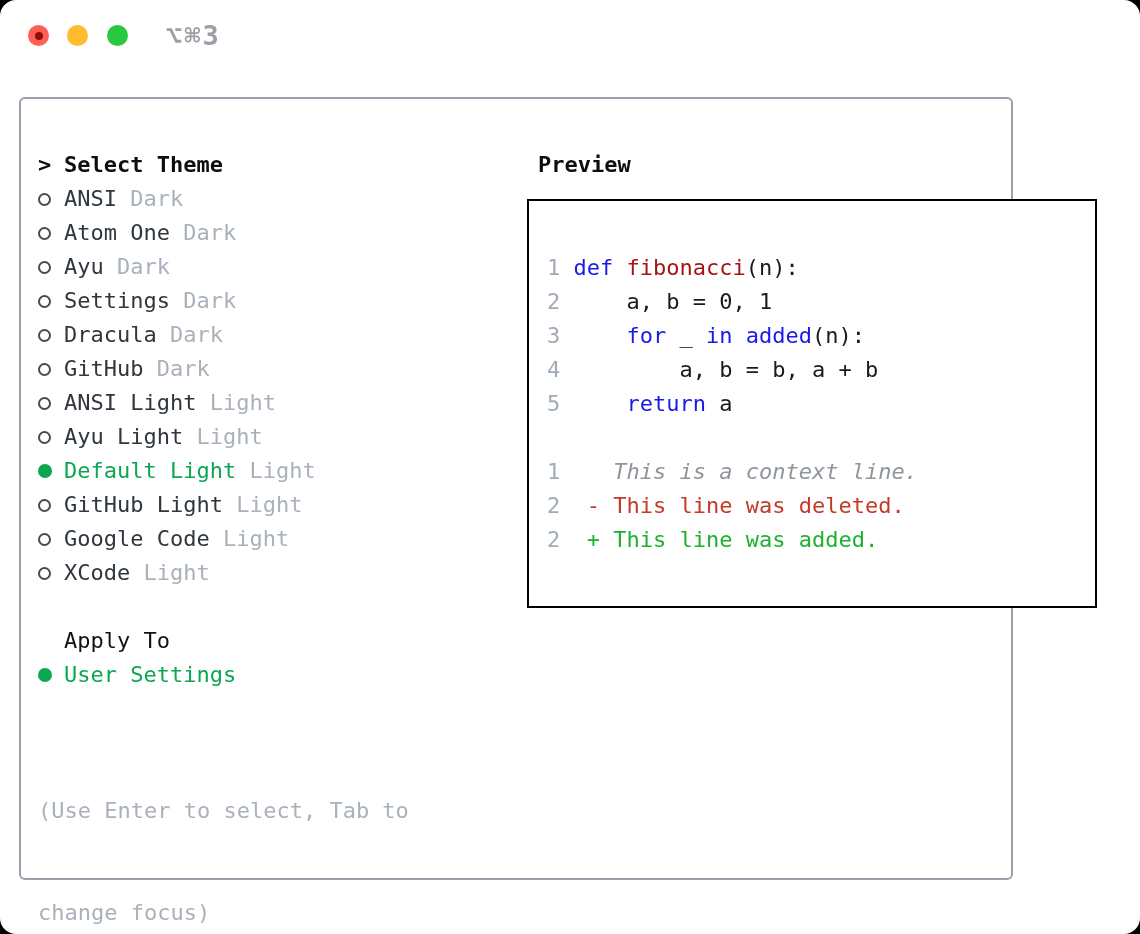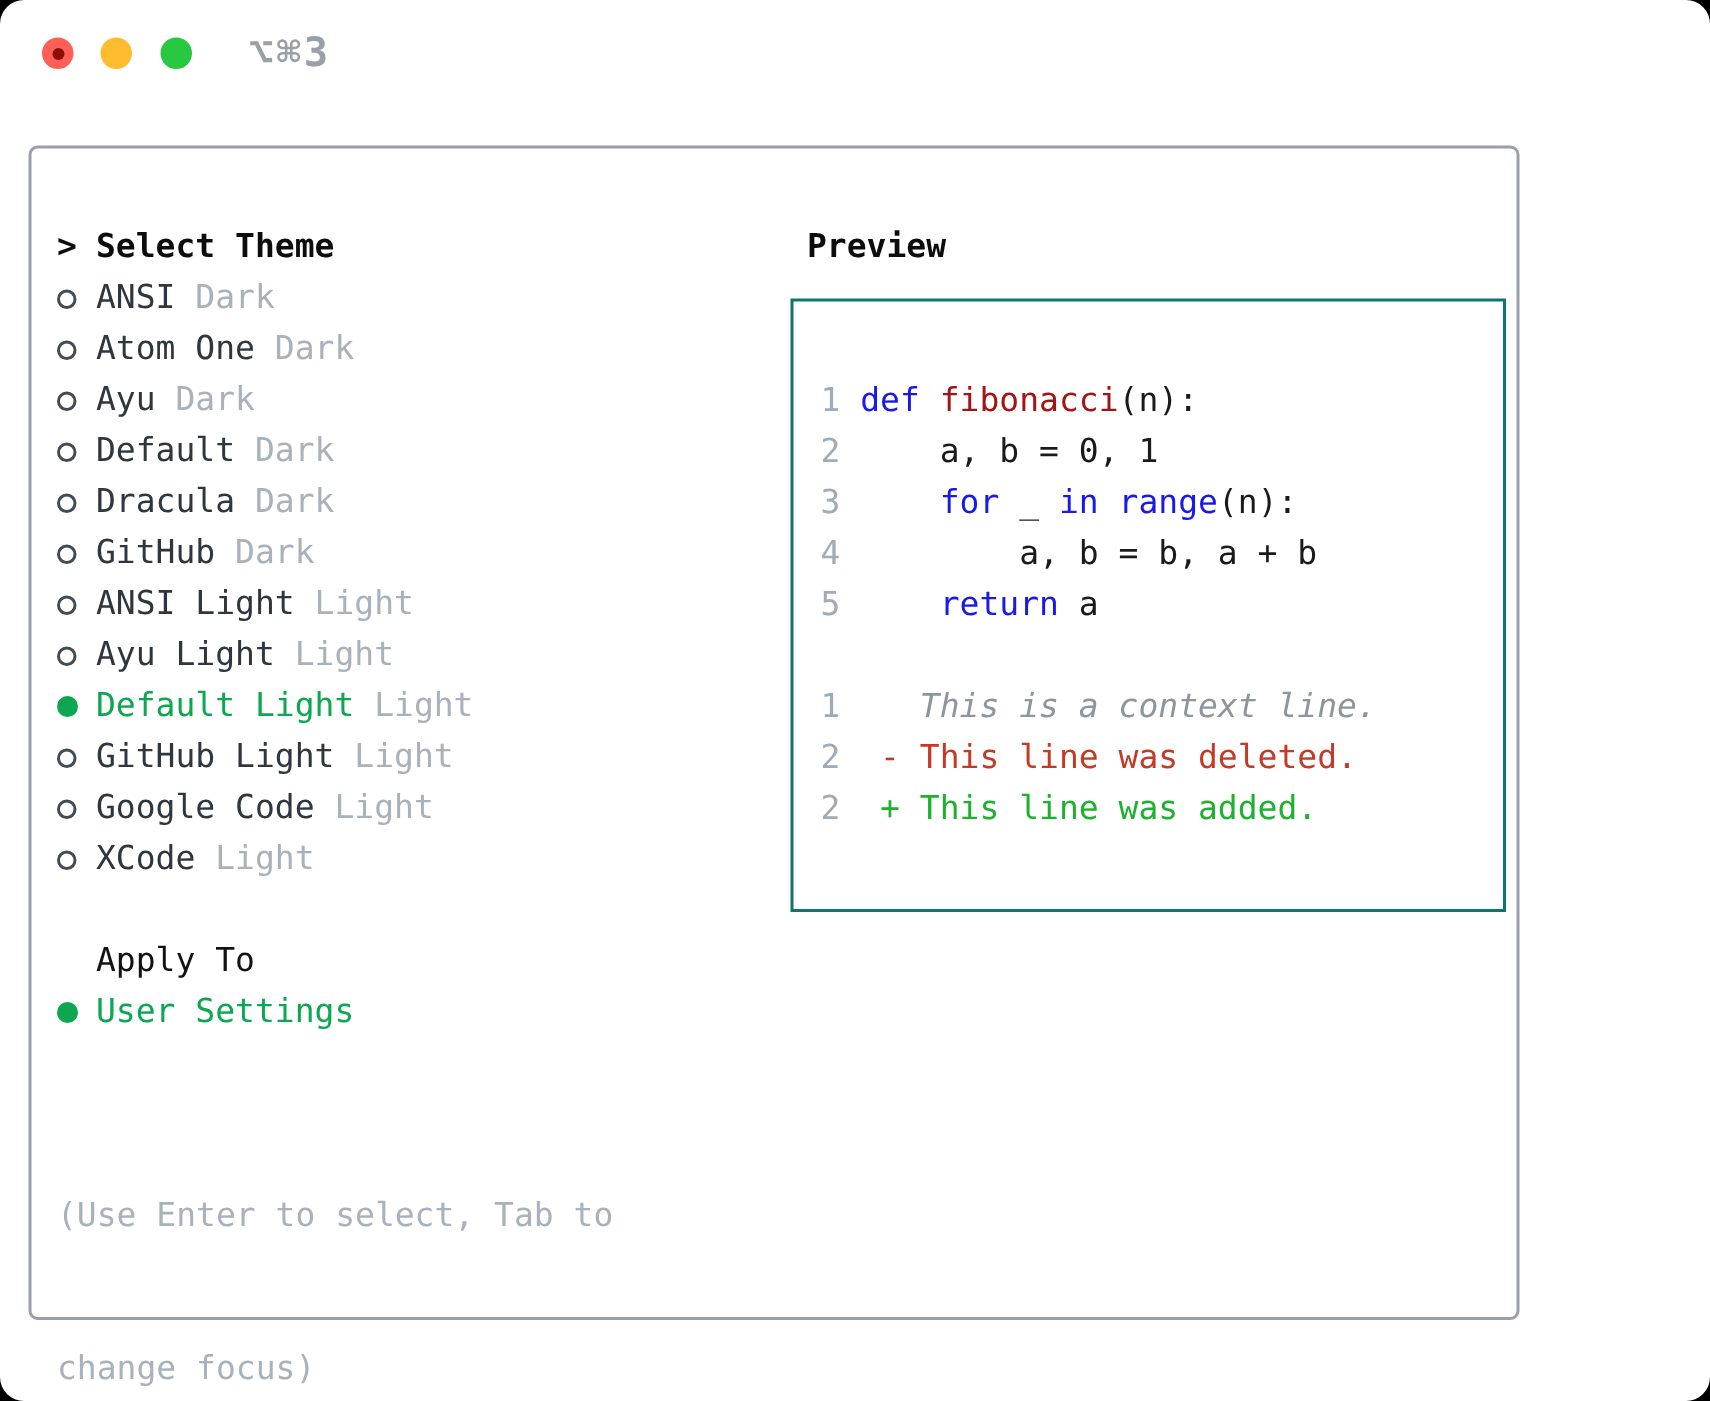--- a/index.html
+++ b/index.html
@@ -36,22 +36,22 @@
   .list-title{font-weight:bold;color:#0d0d0d;}
   .item-name{color:#2f363d;}
   .item-variant{color:#a9b1bb;}
   .apply-block{margin-top:34px;}
   .apply-title{color:#121212;}
   .footer-hint{margin-top:34px;color:#a9b1bb;white-space:pre;}
   
   .preview-col{position:absolute;left:496px;top:49px;}
   .preview-title{font-size:22px;line-height:34px;font-weight:bold;color:#0d0d0d;padding-left:21px;}
   .preview-box{
-    margin-top:17px;margin-left:10px;width:477px;height:409px;box-sizing:border-box;
-    border:2px solid #0f766e;background:#fff;
+    margin-top:17px;margin-left:10px;width:570px;height:409px;box-sizing:border-box;
+    border:2px solid #000000;background:#fff;
     padding:50px 0 0 18px;overflow:hidden;
   }
   .code-line{font-size:22px;line-height:34px;white-space:pre;}
   .blank-line{height:34px;}
   .ln{color:#a0abb8;}
   .seg-default{color:#1a1a1a;}
   .seg-keyword{color:#1a1ae8;}
   .seg-function{color:#a31515;}
   .diff-context{color:#8f959c;font-style:italic;}
   .diff-deleted{color:#c43a26;}
@@ -76,21 +76,21 @@
     <div class="left-col">
       <div class="row">
         <span class="marker-cell focus-caret">&gt;</span>
         <span class="list-title">Select Theme</span>
       </div>
 
       <div id="theme-items">
           <div class="row"><span class="marker-cell"><span class="radio"></span></span><span class="item-name">ANSI</span><span class="item-variant"> Dark</span></div>
           <div class="row"><span class="marker-cell"><span class="radio"></span></span><span class="item-name">Atom One</span><span class="item-variant"> Dark</span></div>
           <div class="row"><span class="marker-cell"><span class="radio"></span></span><span class="item-name">Ayu</span><span class="item-variant"> Dark</span></div>
-          <div class="row"><span class="marker-cell"><span class="radio"></span></span><span class="item-name">Default</span><span class="item-variant"> Dark</span></div>
+          <div class="row"><span class="marker-cell"><span class="radio"></span></span><span class="item-name">Settings</span><span class="item-variant"> Dark</span></div>
           <div class="row"><span class="marker-cell"><span class="radio"></span></span><span class="item-name">Dracula</span><span class="item-variant"> Dark</span></div>
           <div class="row"><span class="marker-cell"><span class="radio"></span></span><span class="item-name">GitHub</span><span class="item-variant"> Dark</span></div>
           <div class="row"><span class="marker-cell"><span class="radio"></span></span><span class="item-name">ANSI Light</span><span class="item-variant"> Light</span></div>
           <div class="row"><span class="marker-cell"><span class="radio"></span></span><span class="item-name">Ayu Light</span><span class="item-variant"> Light</span></div>
           <div class="row"><span class="marker-cell"><span class="radio on" style="background: rgb(12, 167, 80);"></span></span><span class="item-name" style="color: rgb(12, 167, 80);">Default Light</span><span class="item-variant"> Light</span></div>
           <div class="row"><span class="marker-cell"><span class="radio"></span></span><span class="item-name">GitHub Light</span><span class="item-variant"> Light</span></div>
           <div class="row"><span class="marker-cell"><span class="radio"></span></span><span class="item-name">Google Code</span><span class="item-variant"> Light</span></div>
           <div class="row"><span class="marker-cell"><span class="radio"></span></span><span class="item-name">XCode</span><span class="item-variant"> Light</span></div>
         </div>
 
@@ -108,21 +108,21 @@
         <div>(Use Enter to select, Tab to</div>
         <div>change focus)</div>
       </div>
     </div>
 
     <div class="preview-col">
       <div class="preview-title">Preview</div>
       <div class="preview-box" id="preview-box">
           <div class="code-line"><span class="ln">1</span><span class="seg-default"> </span><span class="seg-keyword">def </span><span class="seg-function">fibonacci</span><span class="seg-default">(n):</span></div>
           <div class="code-line"><span class="ln">2</span><span class="seg-default"> </span><span class="seg-default">    a, b = 0, 1</span></div>
-          <div class="code-line"><span class="ln">3</span><span class="seg-default"> </span><span class="seg-default">    </span><span class="seg-keyword">for</span><span class="seg-default"> _ </span><span class="seg-keyword">in</span><span class="seg-default"> </span><span class="seg-keyword">range</span><span class="seg-default">(n):</span></div>
+          <div class="code-line"><span class="ln">3</span><span class="seg-default"> </span><span class="seg-default">    </span><span class="seg-keyword">for</span><span class="seg-default"> _ </span><span class="seg-keyword">in</span><span class="seg-default"> </span><span class="seg-keyword">added</span><span class="seg-default">(n):</span></div>
           <div class="code-line"><span class="ln">4</span><span class="seg-default"> </span><span class="seg-default">        a, b = b, a + b</span></div>
           <div class="code-line"><span class="ln">5</span><span class="seg-default"> </span><span class="seg-default">    </span><span class="seg-keyword">return</span><span class="seg-default"> a</span></div>
           <div class="blank-line"></div>
           <div class="code-line"><span class="ln">1</span><span class="diff-context">    This is a context line.</span></div>
           <div class="code-line"><span class="ln">2</span><span class="diff-deleted">  - This line was deleted.</span></div>
           <div class="code-line"><span class="ln">2</span><span class="diff-added">  + This line was added.</span></div>
         </div>
     </div>
 
   </div>

